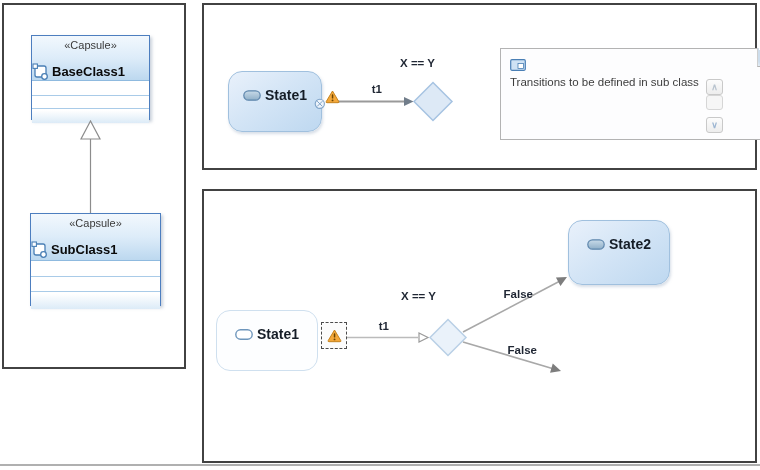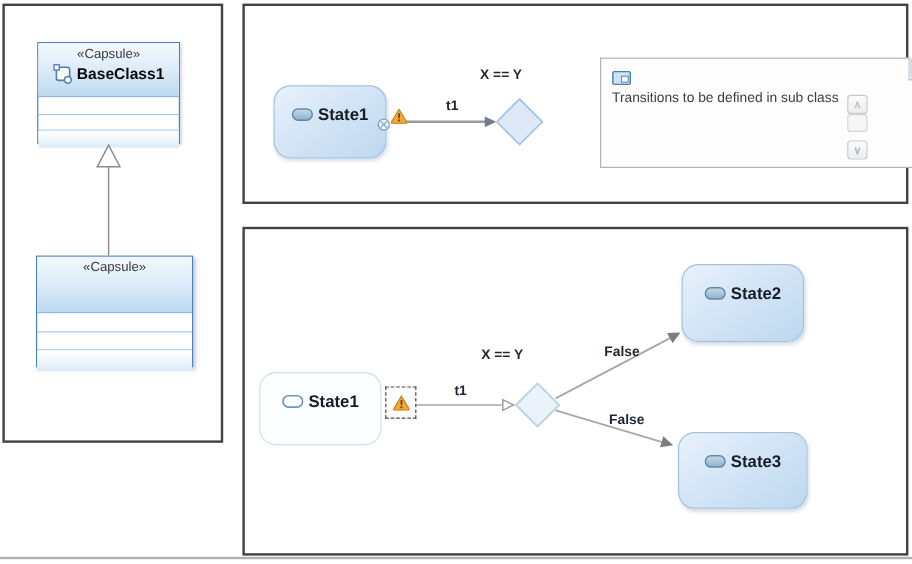--- a/index.html
+++ b/index.html
@@ -15,21 +15,21 @@
   
   .class-box {
     position:absolute; border:1px solid #4d7ebf; background:#ffffff;
     box-shadow:2px 2px 3px rgba(120,140,165,.4); box-sizing:border-box;
   }
   .class-header {
     background:linear-gradient(to bottom,#f2f8fd 0%,#ddecf9 50%,#bcd8ef 100%);
     border-bottom:1px solid #8fbadf; text-align:center; padding-top:3px;
   }
   .stereotype { font-size:11px; color:#3a3a3a; line-height:13px; }
-  .class-name-row { display:flex; align-items:center; justify-content:center; gap:4px; margin-top:1px; padding-bottom:4px; }
+  .class-name-row { display:flex; align-items:center; gap:4px; margin-top:11px; padding-bottom:4px; }
   .class-name { font-size:13px; font-weight:bold; color:#0a0a0a; }
   .compartment { border-bottom:1px solid #a9cbe8; box-sizing:border-box; }
   .compartment:last-child { border-bottom:none; background:linear-gradient(to bottom,#ffffff 10%,#dcebf7 100%); }
 
   
   .state {
     position:absolute; border-radius:14px; box-sizing:border-box;
   }
   .state.blue {
     background:linear-gradient(145deg,#e9f1fb 0%,#d4e5f6 45%,#bed8f0 100%);
@@ -109,20 +109,30 @@
     </div>
 
     <svg class="overlay" style="left:75px; top:115px;" width="24" height="96">
       <polygon points="11.5,1 2,19 21,19" fill="#ffffff" stroke="#8c8c8c" stroke-width="1.2"></polygon>
       <line x1="11.5" y1="19" x2="11.5" y2="94" stroke="#8c8c8c" stroke-width="1.2"></line>
     </svg>
 
     <div class="class-box" style="left:26px; top:208px; width:131px; height:93px;">
       <div class="class-header" style="height:43px;">
         <div class="stereotype">«Capsule»</div>
+        <div class="class-name-row">
+          <span>
+            <svg width="16" height="17" viewBox="0 0 16 17">
+              <rect x="3" y="3" width="11" height="11" rx="2" fill="#ffffff" stroke="#4a7fb5" stroke-width="1.3"></rect>
+              <rect x="1" y="1" width="4.4" height="4.4" fill="#ffffff" stroke="#4a7fb5" stroke-width="1.1"></rect>
+              <circle cx="12.5" cy="13.5" r="2.8" fill="#ffffff" stroke="#4a7fb5" stroke-width="1.3"></circle>
+            </svg>
+          </span>
+          <span class="class-name">SubClass1</span>
+        </div>
       </div>
       <div class="compartment" style="height:16px;"></div>
       <div class="compartment" style="height:15px;"></div>
       <div class="compartment" style="height:17px;"></div>
     </div>
   </div>
 
   <div class="panel top-panel">
 
     <svg class="overlay" width="551" height="163">
@@ -239,32 +249,16 @@
                   <stop offset="1" stop-color="#8fafc8"></stop>
             </linearGradient>
               </defs>
             <rect x="0.8" y="0.8" width="16.4" height="9.4" rx="4.7" fill="url(#pg2)" stroke="#5f87ad" stroke-width="1.2"></rect>
           </svg>
         </span>
         <span class="state-label">State2</span>
       </div>
     </div>
 
-    <div class="state blue" style="left:361px; top:169px; width:108px; height:64px;">
-      <div class="state-label-row">
-        <span>
-          <svg width="18" height="11" viewBox="0 0 18 11">
-            <defs>
-                <linearGradient id="pg3" x1="0" y1="0" x2="0" y2="1">
-              <stop offset="0" stop-color="#c9dbe9"></stop>
-                  <stop offset="1" stop-color="#8fafc8"></stop>
-            </linearGradient>
-              </defs>
-            <rect x="0.8" y="0.8" width="16.4" height="9.4" rx="4.7" fill="url(#pg3)" stroke="#5f87ad" stroke-width="1.2"></rect>
-          </svg>
-        </span>
-        <span class="state-label">State3</span>
-      </div>
-    </div>
   </div>
 
   <div class="bottom-divider"></div>
 </div>
 
 </body></html>

